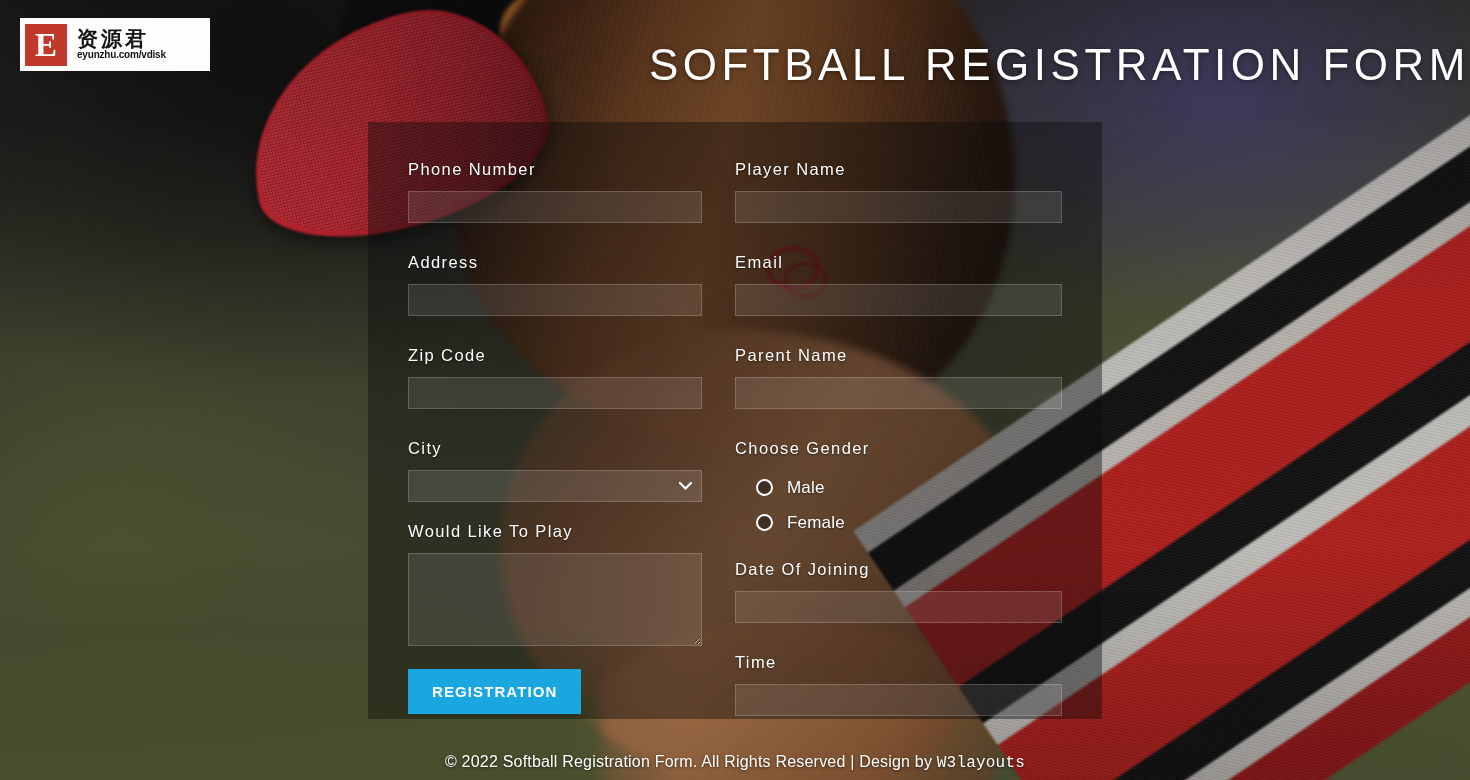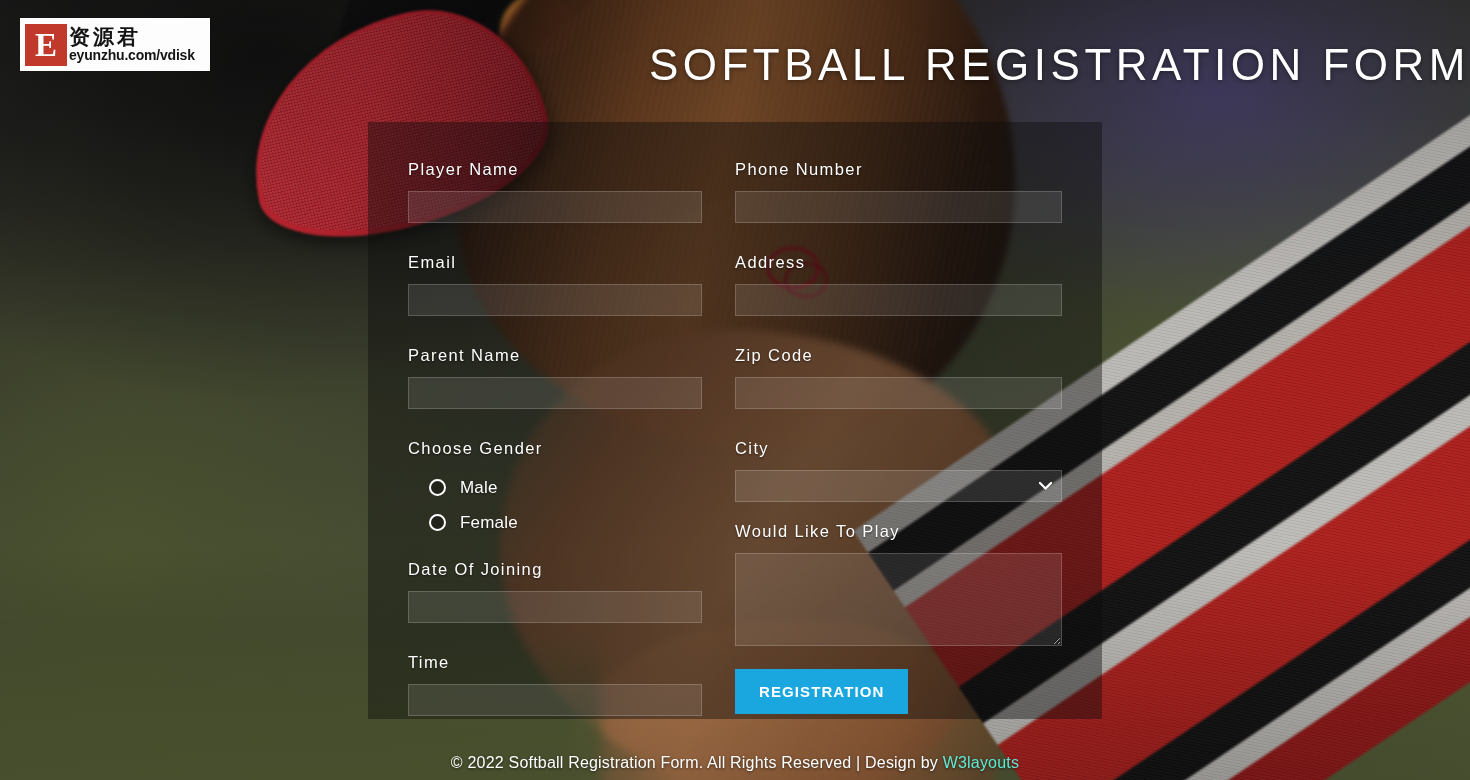--- a/index.html
+++ b/index.html
@@ -207,30 +207,30 @@
     margin-left: 5px;
     background: #c0392b;
     color: #ffffff;
     font-family: "Liberation Serif", serif;
     font-weight: bold;
     font-size: 33px;
     line-height: 42px;
     text-align: center;
     flex: none;
   }
-  .wm-text { margin-left: 2px; line-height: 1.05; }
+  .wm-text { margin-left: 10px; line-height: 1.05; }
   .wm-cn {
     font-size: 21px;
     font-weight: bold;
     color: #141414;
     letter-spacing: 3px;
     font-family: "DejaVu Sans", sans-serif;
   }
   .wm-url {
-    font-size: 14px;
+    font-size: 10px;
     font-weight: bold;
     color: #141414;
     letter-spacing: -0.2px;
   }
 
   
   .page-title {
     position: absolute;
     left: 0; right: 0; top: 40px;
     z-index: 20;
@@ -362,22 +362,23 @@
     position: absolute;
     left: 0; right: 0; bottom: 8px;
     z-index: 20;
     text-align: center;
     color: #ffffff;
     font-size: 16px;
     letter-spacing: .2px;
     text-shadow: 0 1px 3px rgba(0,0,0,.6);
   }
   .footer a {
-    color: #5eead4;
+    color: #ffffff;
     text-decoration: none;
+    font-family: Liberation Mono, monospace;
   }
 </style>
 </head>
 <body>
 
 <div id="page">
 
   <div class="bg-photo">
     <div class="bg-cap"></div>
     <div class="bg-cap-logo"></div>
@@ -403,20 +404,51 @@
     </div>
   </div>
 
   <h1 class="page-title">SOFTBALL REGISTRATION FORM</h1>
 
   <form class="form-panel">
     <div class="form-grid">
 
       <div class="col">
 
+        <label class="field-label">Phone Number</label>
+        <input class="field-input" type="text" placeholder="" style="">
+
+        <label class="field-label">Address</label>
+        <input class="field-input" type="text" placeholder="" style="">
+
+        <label class="field-label">Zip Code</label>
+        <input class="field-input" type="text" placeholder="" style="">
+
+        <label class="field-label">City</label>
+        <div class="select-wrap">
+          <select class="field-select">
+            <option></option>
+          </select>
+          <span class="select-chevron">
+            <svg width="13" height="9" viewBox="0 0 13 9" xmlns="http://www.w3.org/2000/svg">
+              <path d="M1 1.4 L6.5 7 L12 1.4" fill="none" stroke="#ffffff" stroke-width="2.2" stroke-linecap="round" stroke-linejoin="round"></path>
+            </svg>
+          </span>
+        </div>
+
+        <label class="field-label">Would Like To Play</label>
+        <textarea class="field-textarea" placeholder="" style=""></textarea>
+
+        <div>
+          <button type="submit" class="submit-button">REGISTRATION</button>
+        </div>
+      </div>
+
+      <div class="col">
+
         <label class="field-label">Player Name</label>
         <input class="field-input" type="text" placeholder="" style="">
 
         <label class="field-label">Email</label>
         <input class="field-input" type="text" placeholder="" style="">
 
         <label class="field-label">Parent Name</label>
         <input class="field-input" type="text" placeholder="" style="">
 
         <label class="field-label">Choose Gender</label>
@@ -431,51 +463,20 @@
           </div>
         </div>
 
         <label class="field-label">Date Of Joining</label>
         <input class="field-input" type="text" placeholder="" style="">
 
         <label class="field-label">Time</label>
         <input class="field-input" type="text" placeholder="" style="">
       </div>
 
-      <div class="col">
-
-        <label class="field-label">Phone Number</label>
-        <input class="field-input" type="text" placeholder="" style="">
-
-        <label class="field-label">Address</label>
-        <input class="field-input" type="text" placeholder="" style="">
-
-        <label class="field-label">Zip Code</label>
-        <input class="field-input" type="text" placeholder="" style="">
-
-        <label class="field-label">City</label>
-        <div class="select-wrap">
-          <select class="field-select">
-            <option></option>
-          </select>
-          <span class="select-chevron">
-            <svg width="13" height="9" viewBox="0 0 13 9" xmlns="http://www.w3.org/2000/svg">
-              <path d="M1 1.4 L6.5 7 L12 1.4" fill="none" stroke="#ffffff" stroke-width="2.2" stroke-linecap="round" stroke-linejoin="round"></path>
-            </svg>
-          </span>
-        </div>
-
-        <label class="field-label">Would Like To Play</label>
-        <textarea class="field-textarea" placeholder="" style=""></textarea>
-
-        <div>
-          <button type="submit" class="submit-button">REGISTRATION</button>
-        </div>
-      </div>
-
     </div>
   </form>
 
   <div class="footer">
     <span>© 2022 Softball Registration Form. All Rights Reserved | Design by </span><a href="#">W3layouts</a>
   </div>
 
 </div>
 
 </body></html>

